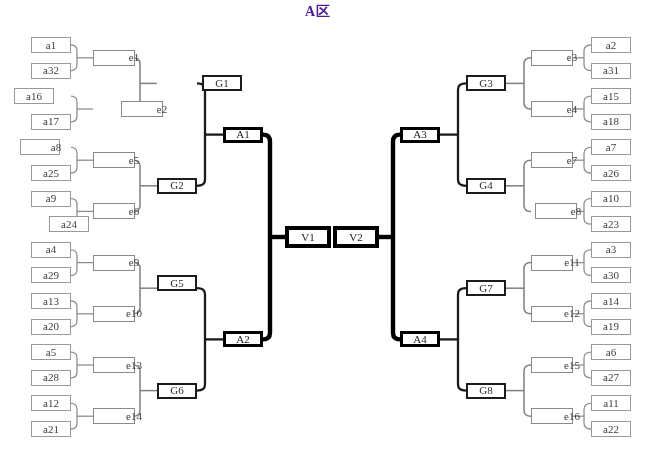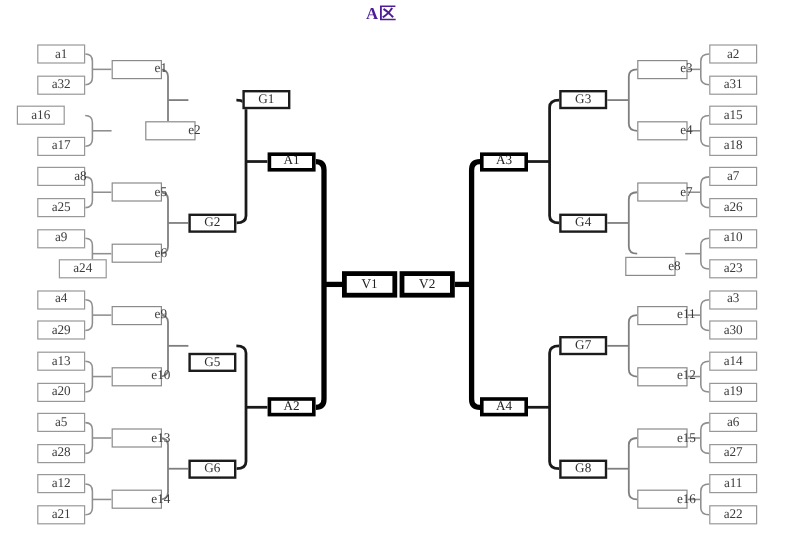--- a/index.html
+++ b/index.html
@@ -95,35 +95,35 @@
       <path class="wire w4" d="M 393 237 L 379 237"></path>
     </svg>
   <div id="boxes">
       <div class="node tier-a" style="left: 31px; top: 37px;">a1</div>
       <div class="node tier-a" style="left: 31px; top: 62.6px;">a32</div>
       <div class="node tier-e" style="left: 93px; top: 49.8px;">e1</div>
       <div class="node tier-a" style="left: 14px; top: 88.2px;">a16</div>
       <div class="node tier-a" style="left: 31px; top: 113.8px;">a17</div>
       <div class="node tier-e" style="left: 93px; top: 101px; margin-left: 28px;">e2</div>
       <div class="node tier-G" style="left: 157px; top: 75.4px; margin-left: 45px;">G1</div>
-      <div class="node tier-a" style="left: 31px; top: 139.4px; padding-left: 32px;">a8</div>
+      <div class="node tier-a" style="left: 20px; top: 139.4px; padding-left: 32px;">a8</div>
       <div class="node tier-a" style="left: 31px; top: 165px;">a25</div>
       <div class="node tier-e" style="left: 93px; top: 152.2px;">e5</div>
       <div class="node tier-a" style="left: 31px; top: 190.6px;">a9</div>
       <div class="node tier-a" style="left: 49px; top: 216.2px;">a24</div>
       <div class="node tier-e" style="left: 93px; top: 203.4px;">e6</div>
       <div class="node tier-G" style="left: 157px; top: 177.8px;">G2</div>
       <div class="node tier-A" style="left: 223px; top: 126.6px;">A1</div>
       <div class="node tier-a" style="left: 31px; top: 241.8px;">a4</div>
       <div class="node tier-a" style="left: 31px; top: 267.4px;">a29</div>
       <div class="node tier-e" style="left: 93px; top: 254.6px;">e9</div>
       <div class="node tier-a" style="left: 31px; top: 293px;">a13</div>
       <div class="node tier-a" style="left: 31px; top: 318.6px;">a20</div>
       <div class="node tier-e" style="left: 93px; top: 305.8px;">e10</div>
-      <div class="node tier-G" style="left: 157px; top: 294px;">G5</div>
+      <div class="node tier-G" style="left: 157px; top: 275px;">G5</div>
       <div class="node tier-a" style="left: 31px; top: 344.2px;">a5</div>
       <div class="node tier-a" style="left: 31px; top: 369.8px;">a28</div>
       <div class="node tier-e" style="left: 93px; top: 357px;">e13</div>
       <div class="node tier-a" style="left: 31px; top: 395.4px;">a12</div>
       <div class="node tier-a" style="left: 31px; top: 421px;">a21</div>
       <div class="node tier-e" style="left: 93px; top: 408.2px;">e14</div>
       <div class="node tier-G" style="left: 157px; top: 382.6px;">G6</div>
       <div class="node tier-A" style="left: 223px; top: 331.4px;">A2</div>
       <div class="node tier-V" style="left: 285px; top: 226px; width: 46px; height: 22px;">V1</div>
       <div class="node tier-a" style="left: 591px; top: 37px;">a2</div>
@@ -131,21 +131,21 @@
       <div class="node tier-e" style="left: 531px; top: 49.8px;">e3</div>
       <div class="node tier-a" style="left: 591px; top: 88.2px;">a15</div>
       <div class="node tier-a" style="left: 591px; top: 113.8px;">a18</div>
       <div class="node tier-e" style="left: 531px; top: 101px;">e4</div>
       <div class="node tier-G" style="left: 466px; top: 75.4px;">G3</div>
       <div class="node tier-a" style="left: 591px; top: 139.4px;">a7</div>
       <div class="node tier-a" style="left: 591px; top: 165px;">a26</div>
       <div class="node tier-e" style="left: 531px; top: 152.2px;">e7</div>
       <div class="node tier-a" style="left: 591px; top: 190.6px;">a10</div>
       <div class="node tier-a" style="left: 591px; top: 216.2px;">a23</div>
-      <div class="node tier-e" style="left: 521px; top: 203.4px; margin-top: 11px;">e8</div>
+      <div class="node tier-e" style="left: 535px; top: 203.4px;">e8</div>
       <div class="node tier-G" style="left: 466px; top: 177.8px;">G4</div>
       <div class="node tier-A" style="left: 400px; top: 126.6px;">A3</div>
       <div class="node tier-a" style="left: 591px; top: 241.8px;">a3</div>
       <div class="node tier-a" style="left: 591px; top: 267.4px;">a30</div>
       <div class="node tier-e" style="left: 531px; top: 254.6px;">e11</div>
       <div class="node tier-a" style="left: 591px; top: 293px;">a14</div>
       <div class="node tier-a" style="left: 591px; top: 318.6px;">a19</div>
       <div class="node tier-e" style="left: 531px; top: 305.8px;">e12</div>
       <div class="node tier-G" style="left: 466px; top: 280.2px;">G7</div>
       <div class="node tier-a" style="left: 591px; top: 344.2px;">a6</div>

